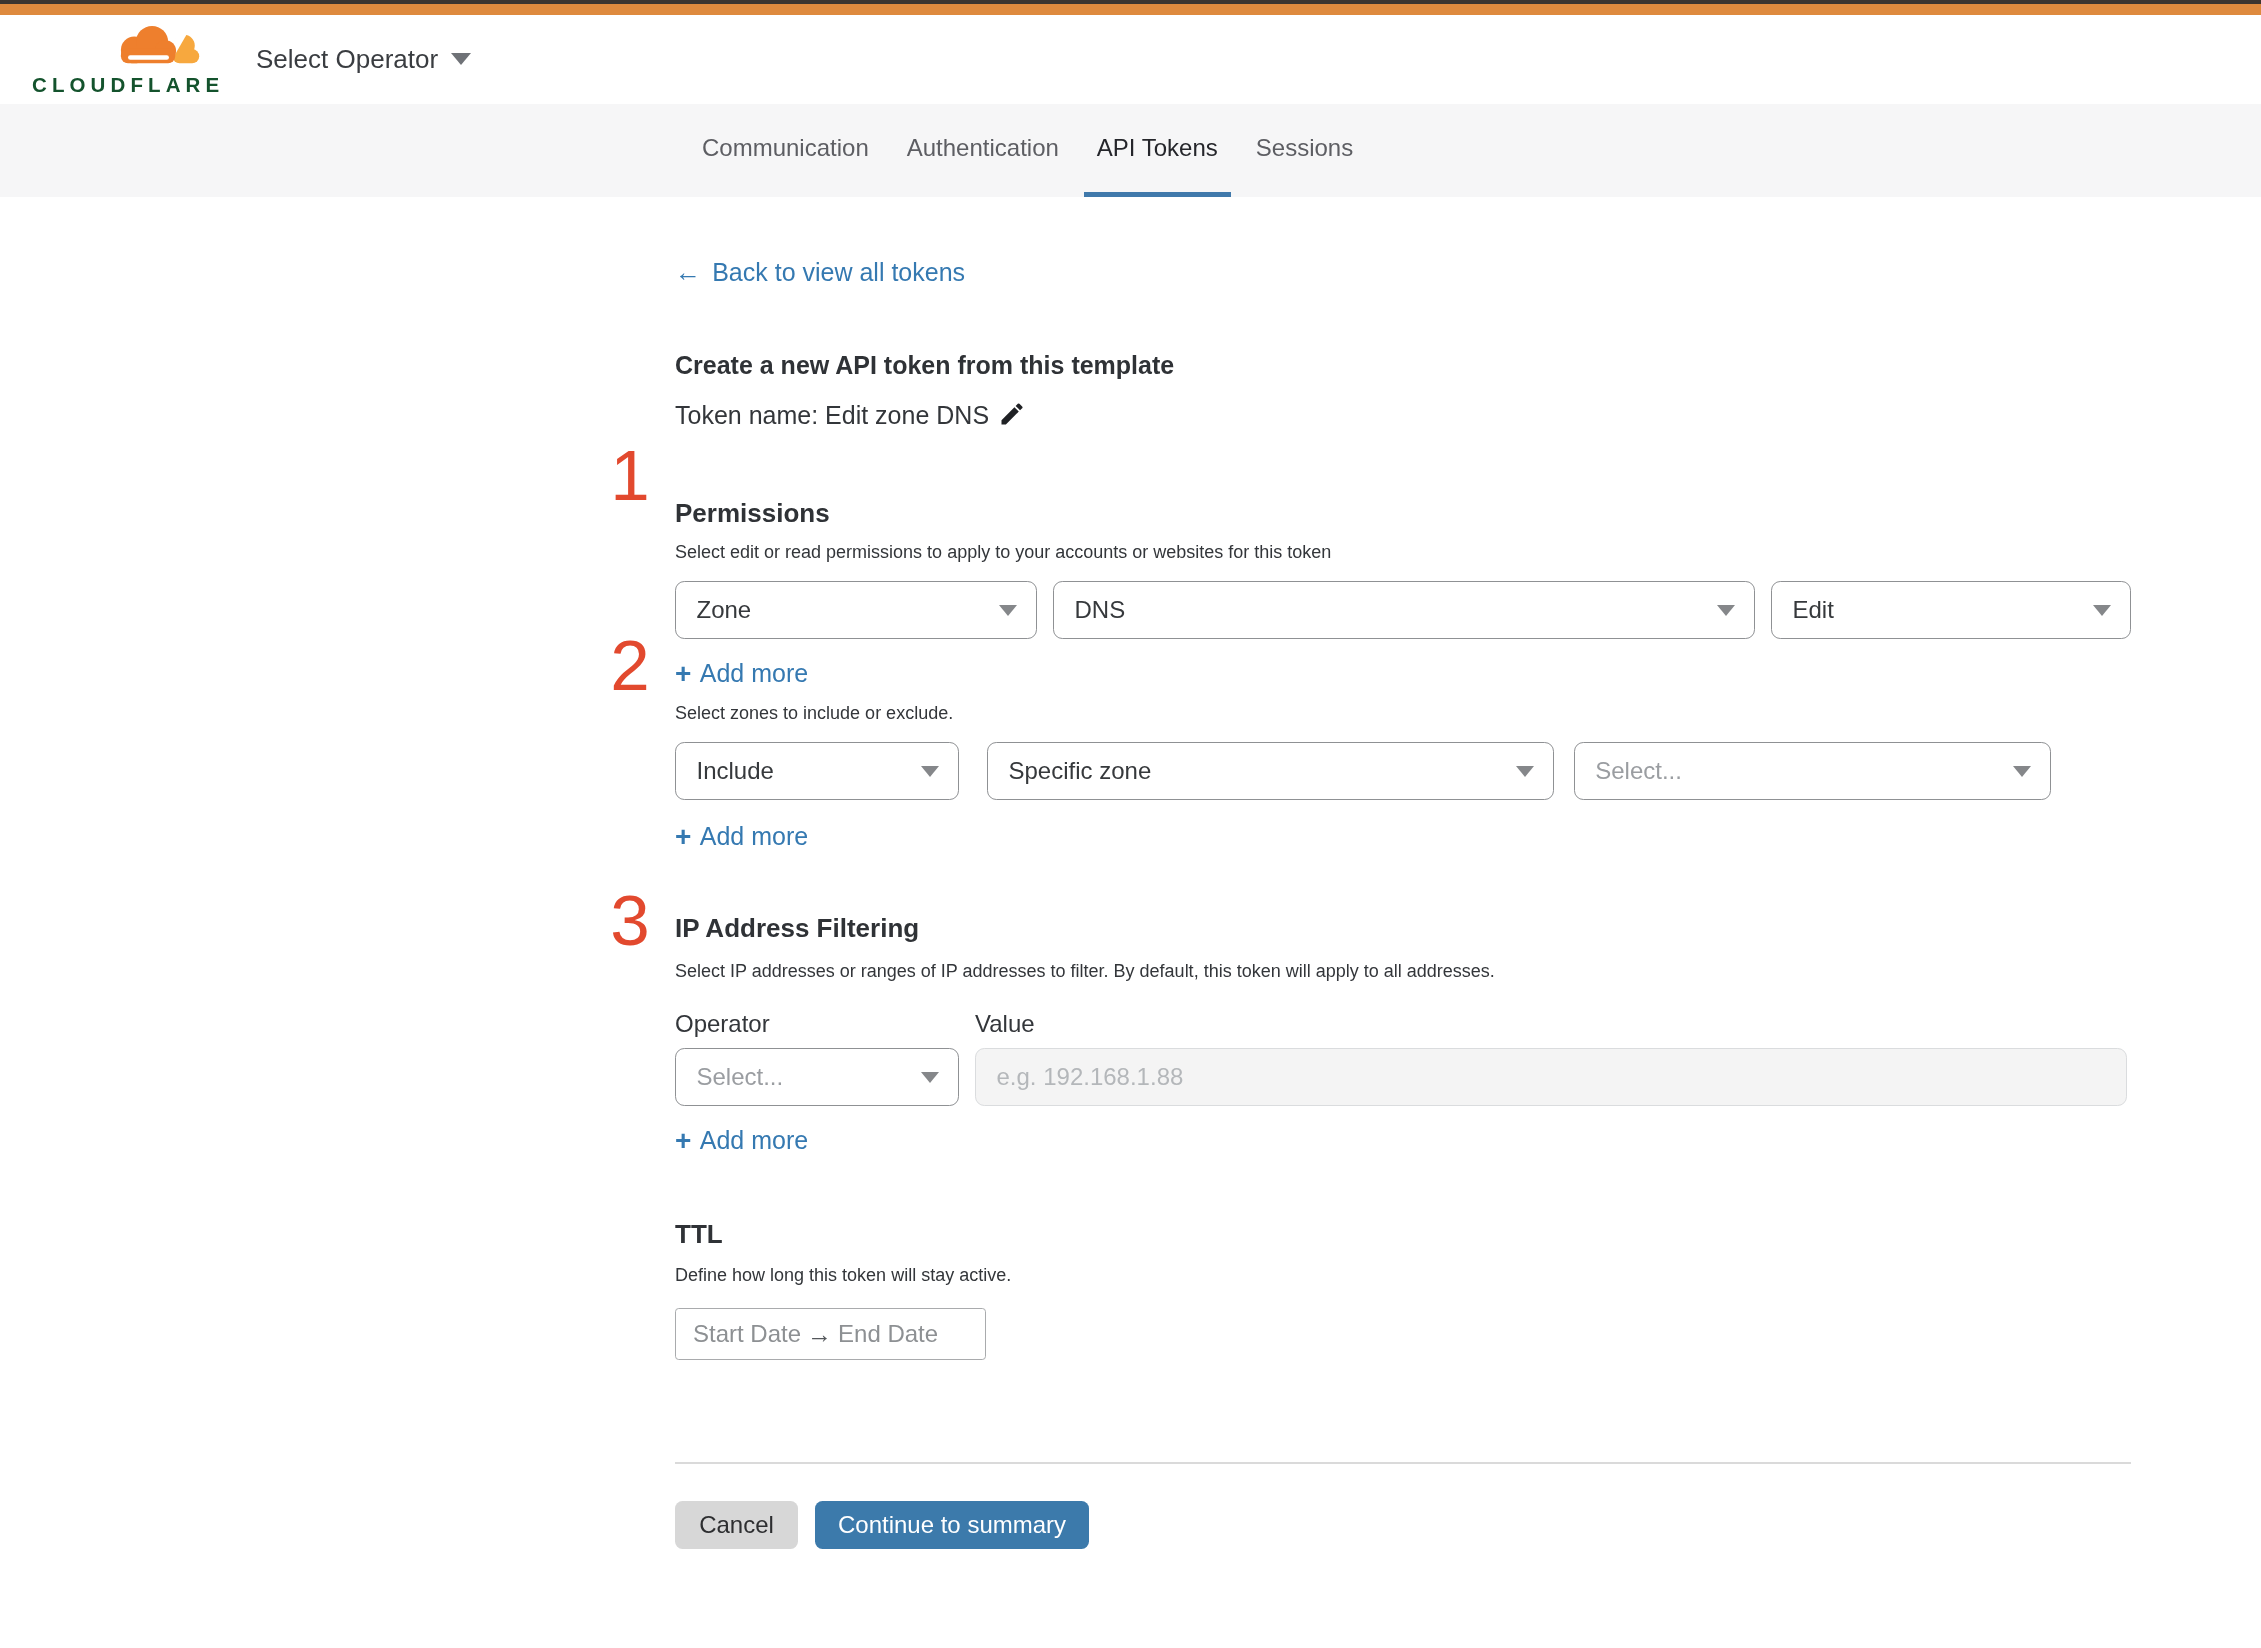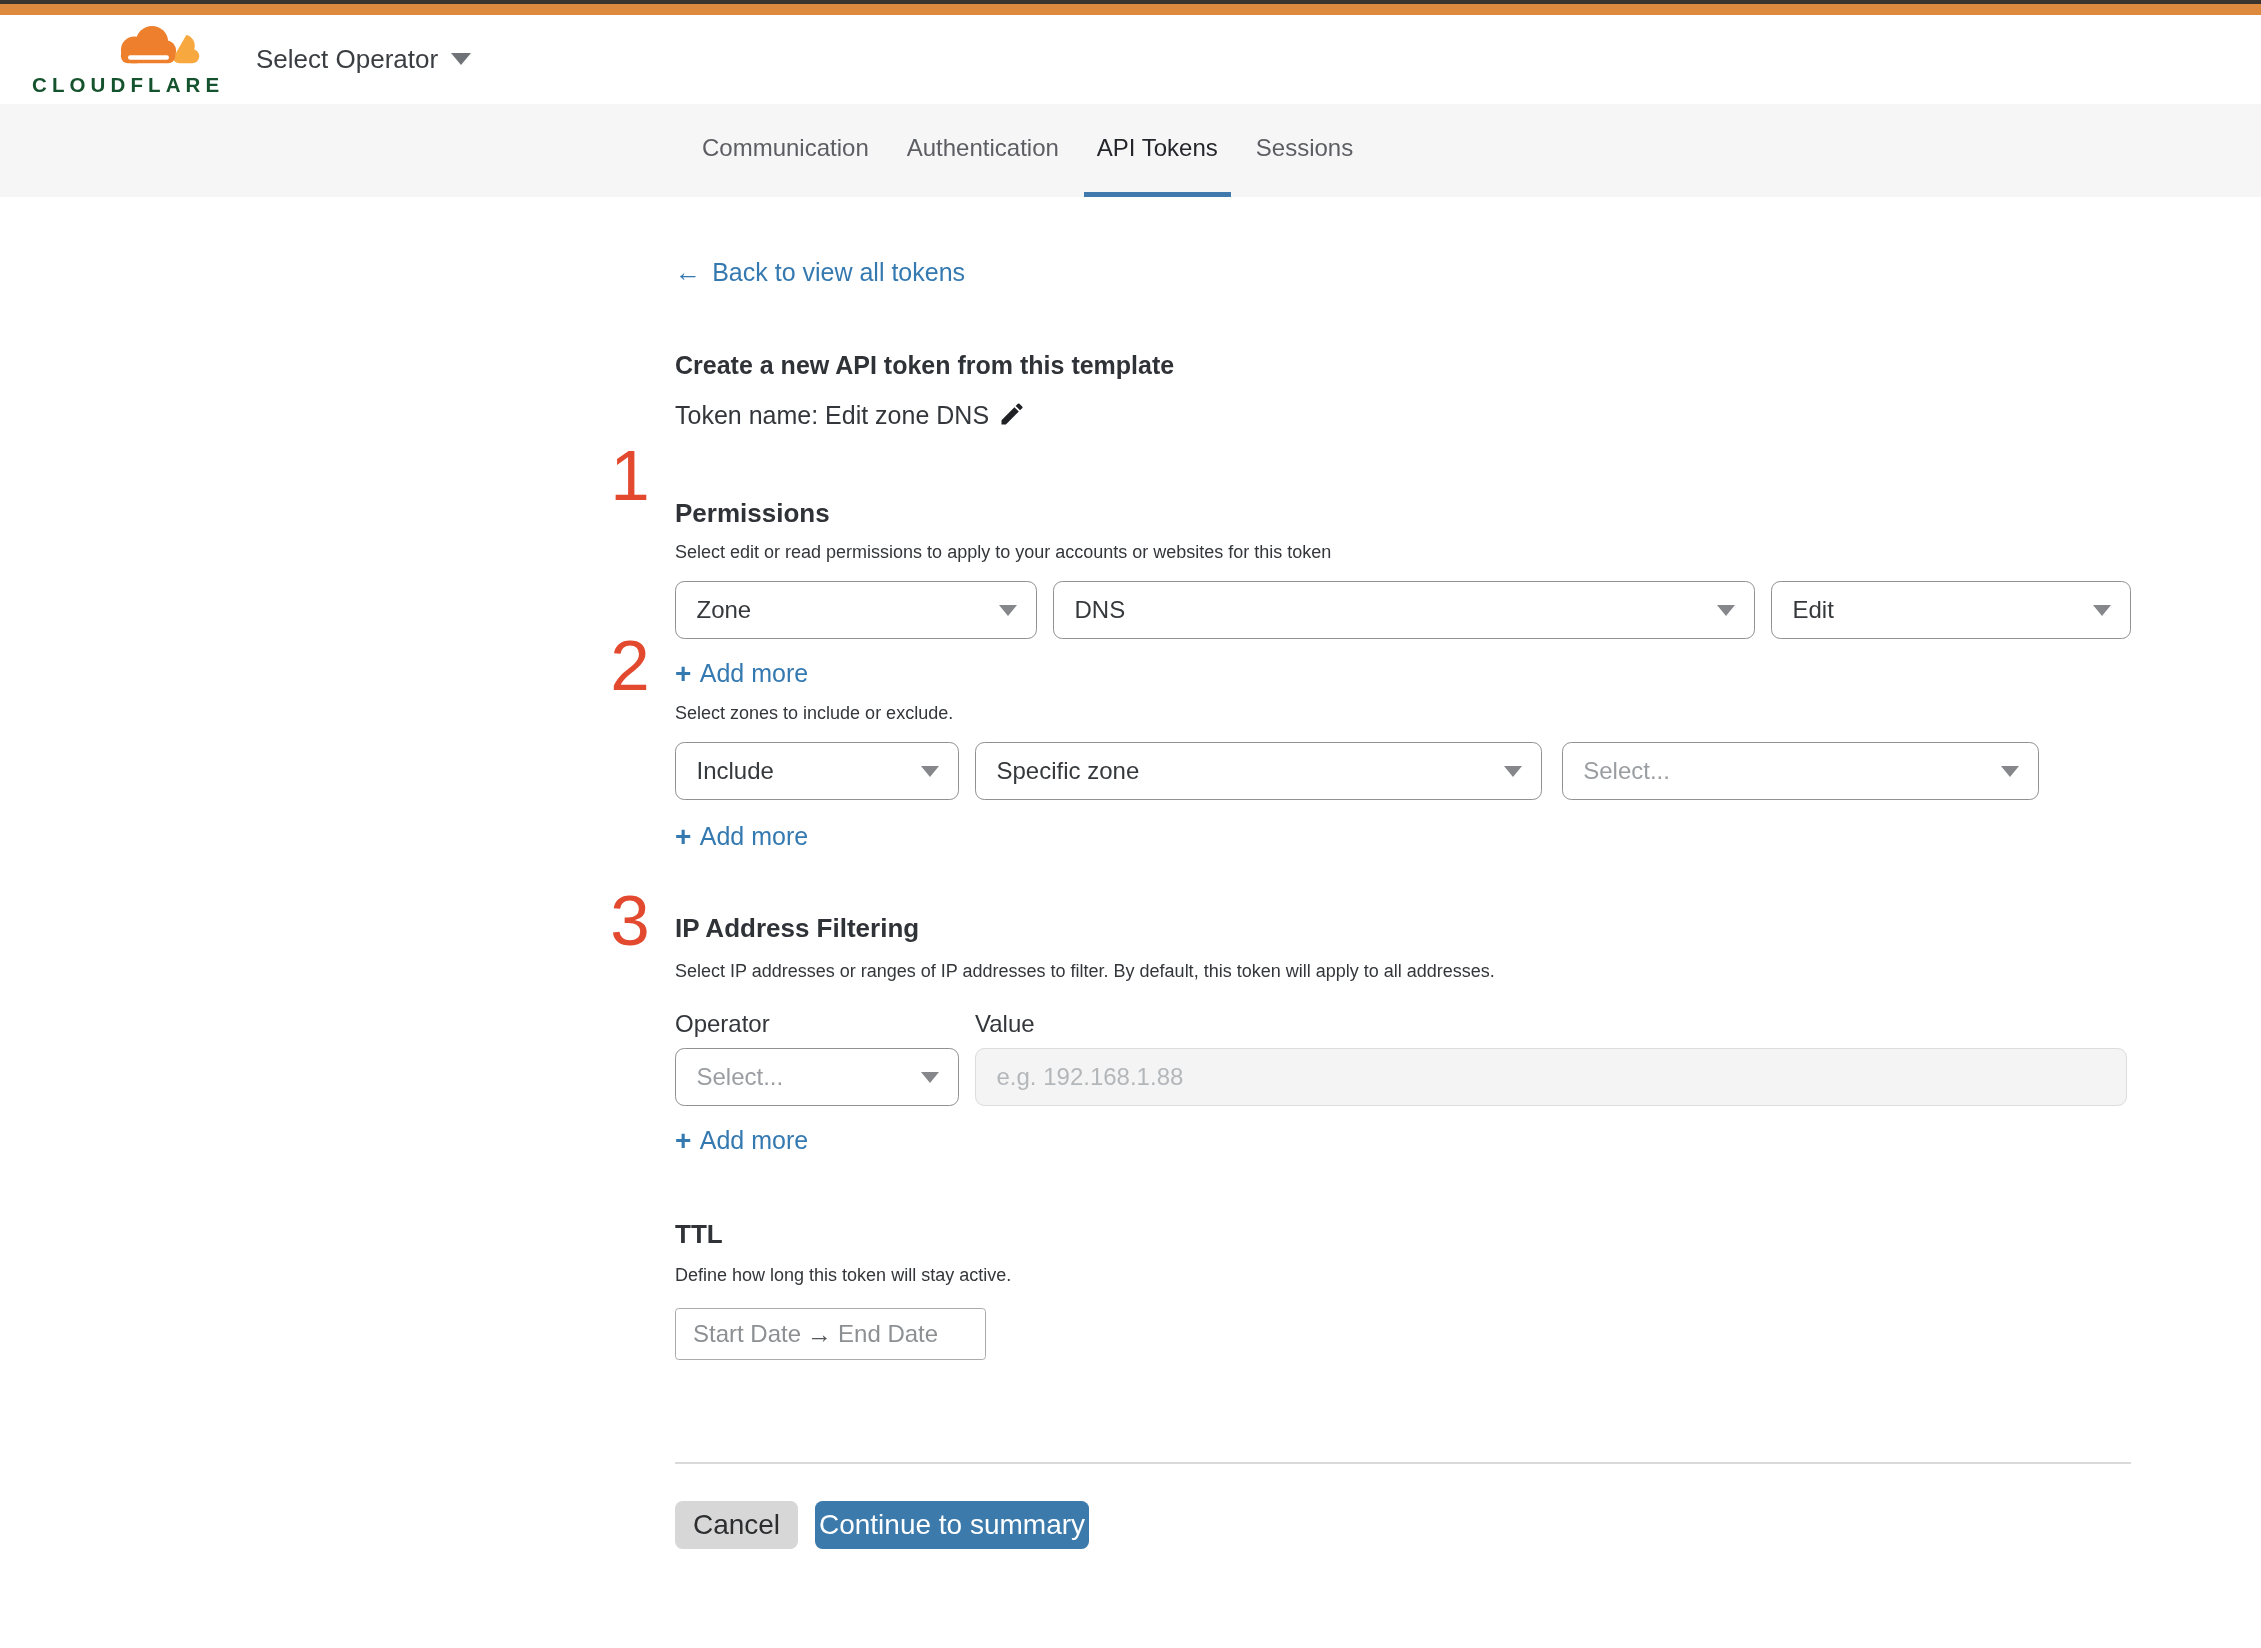--- a/index.html
+++ b/index.html
@@ -75,21 +75,21 @@
     padding:0 18.6px 0 20.5px; cursor:pointer; }
   .select-value { font-size:24px; color:#36393c; }
   .select.muted .select-value { color:#9a9da1; }
   .select-caret { width:0; height:0; border-left:9.3px solid transparent;
     border-right:9.3px solid transparent; border-top:11.2px solid #85878a; flex:none; }
 
   .w-scope   { width:362px; }
   .w-service { width:702px; }
   .w-access  { width:360px; }
   .w-include { width:284px; }
-  .w-ztype   { width:567px; margin-left:0; }
+  .w-ztype   { width:567px; margin-left:12px; }
   .w-zsel    { width:477px; margin-left:3.7px; }
   .w-ipop    { width:284px; }
 
   .text-input { width:1152px; height:58px; background:#f4f4f4; border:1.9px solid #dadcde;
     border-radius:9.3px; font-size:24px; color:#36393c; padding:0 20.5px;
     font-family:"Liberation Sans", sans-serif; outline:none; }
   .text-input::placeholder { color:#b4b7ba; }
 
   .add-more { margin-top:18.6px; height:32px; display:flex; align-items:center; gap:8.4px;
     font-size:25px; color:#3579b1; cursor:pointer; width:fit-content; }
@@ -97,21 +97,21 @@
   .am-permissions { } .am-zone { margin-top:20.5px; }
 
   .date-range { margin-top:9.3px; width:311px; height:52px; border:1.9px solid #a9abad;
     border-radius:3.7px; display:flex; align-items:center; gap:6px; padding:0 17px;
     cursor:pointer; }
   .date-placeholder { font-size:24px; color:#8d9093; }
   .range-arrow { font-size:25px; color:#54575b; }
 
   .footer-divider { margin-top:102px; height:1.9px; background:#dadada; width:1456px; }
   .footer-actions { margin-top:37px; display:flex; column-gap:17px; }
-  .btn { height:48px; border:none; border-radius:7.5px; font-size:28px;
+  .btn { height:48px; border:none; border-radius:7.5px; font-size:24px;
     font-family:"Liberation Sans", sans-serif; cursor:pointer;
     display:flex; align-items:center; justify-content:center; }
   .btn-cancel { width:123px; background:#d7d7d7; color:#2d2e30; }
   .btn-continue { width:274px; background:#3c7aab; color:#ffffff; }
 </style>
 </head>
 <body>
 
 <div class="topbar-dark"></div>
 <div class="topbar-orange"></div>

